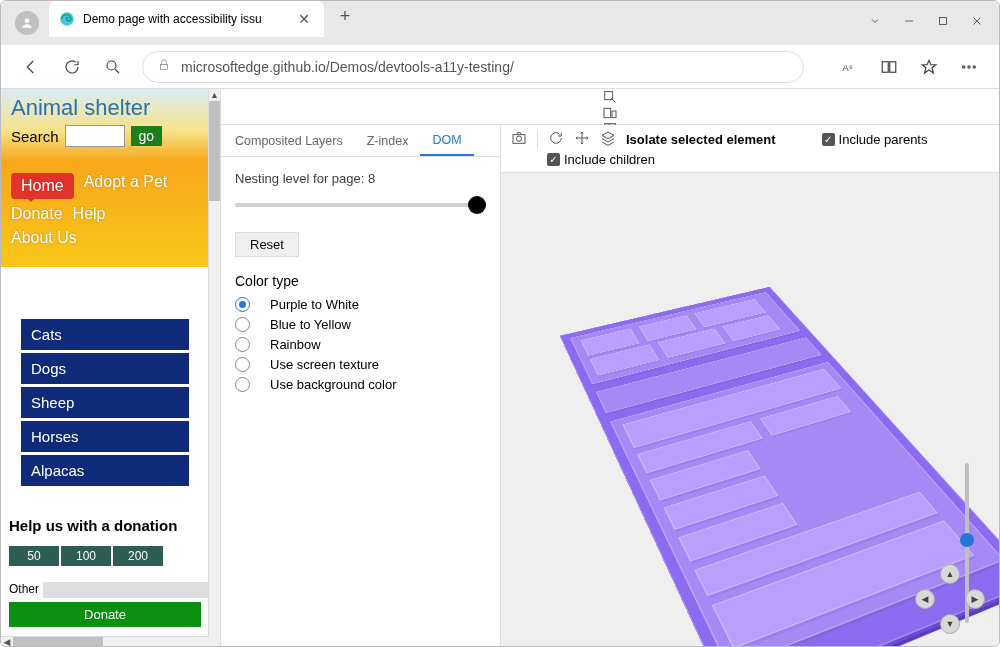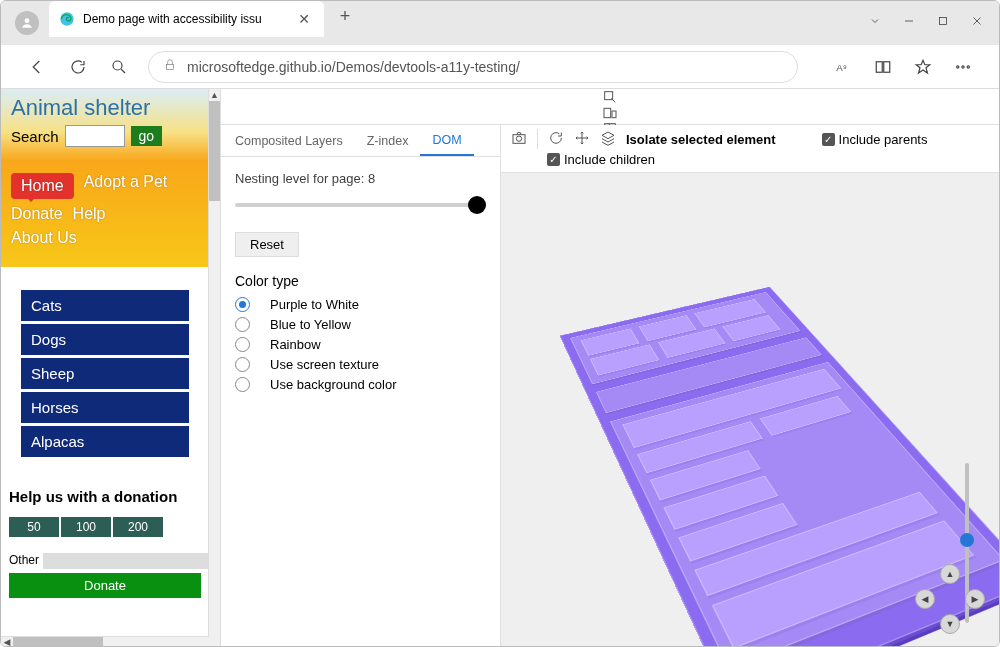--- a/index.html
+++ b/index.html
@@ -7,21 +7,21 @@
 .titlebar{height:44px;background:#e8e8e8;display:flex;padding:0 8px;position:relative;}
 .profile{width:24px;height:24px;background:#c0c0c0;border-radius:50%;position:absolute;left:14px;top:10px;display:flex;align-items:center;justify-content:center;}
 .profile svg{width:14px;height:14px;fill:#fff;}
 .tab{background:#fff;border-radius:6px 6px 0 0;height:36px;margin-left:40px;display:flex;align-items:center;padding:0 10px;width:275px;font-size:12px;}
 .tab .favicon{width:16px;height:16px;margin-right:8px;}
 .tab .close{margin-left:auto;font-size:14px;color:#555;padding:0 4px;}
 .newtab{width:30px;height:30px;display:flex;align-items:center;justify-content:center;font-size:18px;color:#555;margin-left:6px;margin-bottom:3px;}
 .winctl{position:absolute;right:6px;top:6px;display:flex;gap:2px;}
 .winctl div{width:32px;height:28px;display:flex;align-items:center;justify-content:center;}
 .winctl svg{width:12px;height:12px;stroke:#333;fill:none;stroke-width:1.5;}
-.addrbar{height:44px;background:#fff;border-bottom:1px solid #ddd;display:flex;align-items:center;padding:0 24px;gap:17px;}
+.addrbar{height:44px;background:#fff;border-bottom:1px solid #ddd;display:flex;align-items:center;padding:0 18px;gap:17px;}
 .iconbtn{width:24px;height:24px;display:flex;align-items:center;justify-content:center;}
 .iconbtn svg{width:18px;height:18px;stroke:#444;fill:none;stroke-width:1.6;}
 .urlbox{flex:1;display:flex;align-items:center;border:1px solid #ddd;border-radius:16px;height:32px;padding:0 14px;font-size:14px;color:#555;gap:10px;}
 .urlbox .lock svg{width:14px;height:14px;stroke:#666;fill:none;}
 .addricons{display:flex;gap:16px;margin-left:16px;}
 .content{display:flex;height:559px;}
 .page{width:220px;height:100%;overflow:hidden;position:relative;border-right:1px solid #ddd;}
 .page-scroll{width:208px;}
 .scrollbar-v{width:12px;background:#f0f0f0;height:100%;position:absolute;right:0;top:0;border-left:1px solid #ddd;}
 .scrollbar-v .thumb{background:#c0c0c0;width:100%;height:100px;}
@@ -33,21 +33,21 @@
 .hdr h1{color:#2a72a8;font-size:22px;font-weight:400;}
 .srch{display:flex;align-items:center;gap:6px;margin-top:4px;}
 .srch .lbl{font-size:15px;}
 .srch input{width:60px;height:22px;border:1px solid #999;}
 .srch button{background:#1b7d1b;color:#fff;border:none;padding:2px 8px;font-size:14px;}
 .nav{background:linear-gradient(to bottom,#f9a71a,#f7c718);padding:6px 10px 14px;}
 .nav .row{display:flex;gap:10px;margin:6px 0;}
 .nav a{color:#fff;font-size:16px;text-shadow:0 0 2px rgba(0,0,0,.3);}
 .nav a.home{background:#e2322b;padding:4px 10px;border-radius:4px;position:relative;}
 .nav a.home::after{content:"";position:absolute;bottom:-9px;left:14px;border:6px solid transparent;border-top-color:#e2322b;}
-.cat{padding:20px;}
+.cat{padding:20px;margin-top:29px;}
 .cat .it{background:#102a7a;color:#fff;padding:7px 10px;font-size:15px;margin:3px 0;}
 .don{padding:8px;}
 .don h3{font-size:15px;margin-bottom:12px;}
 .don .amts{display:flex;gap:2px;}
 .don .amt{background:#2d5e55;color:#fff;font-size:12px;padding:3px 0;width:50px;text-align:center;}
 .don .oth{font-size:12px;margin-top:16px;display:flex;}
 .don .oth input{flex:1;margin-left:4px;border:none;background:#ddd;height:16px;}
 .don .dbtn{background:#0a9010;color:#fff;border:none;width:100%;padding:5px;font-size:13px;margin-top:4px;}
 .dev{flex:1;display:flex;flex-direction:column;}
 .toolbar{height:36px;border-bottom:1px solid #e0e0e0;display:flex;align-items:center;padding:0 6px;flex-direction:column;}

